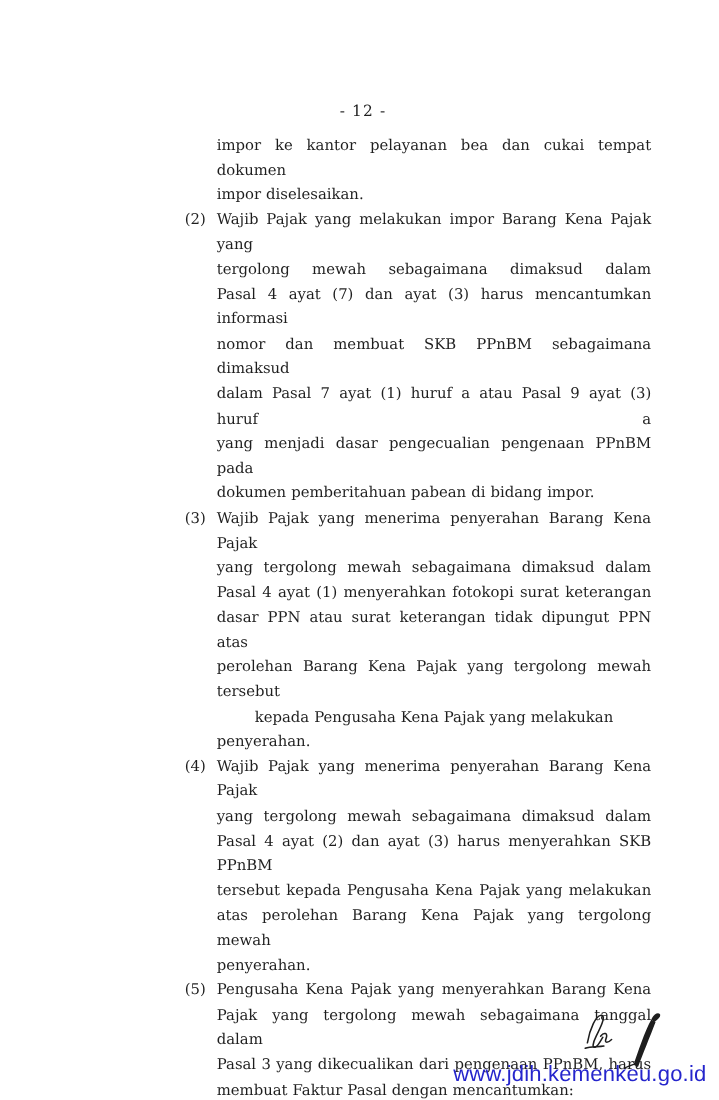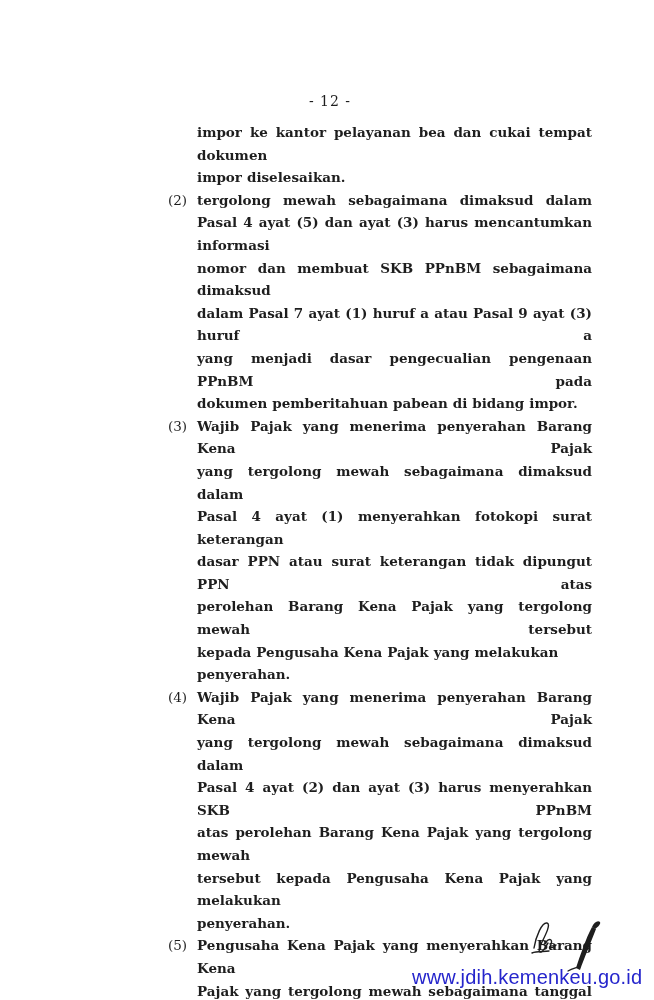--- a/index.html
+++ b/index.html
@@ -55,24 +55,23 @@
     position: absolute;
     left: 0;
     top: 0;
     line-height: 22.6px;
   }
   .line {
     text-align: justify;
     text-align-last: justify;
     white-space: normal;
     word-spacing: 0.02em;
-    font-weight: bold;
   }
   .line.last {
-    text-align: left;
+    text-align: center;
     text-align-last: left;
   }
   .footer-url {
     position: absolute;
     left: 412px;
     top: 966px;
     font-family: "Liberation Sans", "DejaVu Sans", sans-serif;
     font-size: 20px;
     font-weight: 400;
     letter-spacing: 0.2px;
@@ -93,22 +92,23 @@
   <div class="content">
 
     <div class="para-block">
         <div class="line">impor ke kantor pelayanan bea dan cukai tempat dokumen</div>
         <div class="line last">impor diselesaikan.</div>
       </div>
 
     <div class="item">
       <span class="item-label">(2)</span>
       <div class="para">
+          <div class="line">Wajib Pajak yang melakukan impor Barang Kena Pajak yang</div>
           <div class="line">tergolong mewah sebagaimana dimaksud dalam</div>
-          <div class="line">Pasal 4 ayat (5) dan ayat (3) harus mencantumkan informasi</div>
+          <div class="line">Pasal 4 ayat (7) dan ayat (3) harus mencantumkan informasi</div>
           <div class="line">nomor dan membuat SKB PPnBM sebagaimana dimaksud</div>
           <div class="line">dalam Pasal 7 ayat (1) huruf a atau Pasal 9 ayat (3) huruf a</div>
           <div class="line">yang menjadi dasar pengecualian pengenaan PPnBM pada</div>
           <div class="line last">dokumen pemberitahuan pabean di bidang impor.</div>
         </div>
     </div>
 
     <div class="item">
       <span class="item-label">(3)</span>
       <div class="para">
@@ -120,22 +120,22 @@
           <div class="line last">kepada Pengusaha Kena Pajak yang melakukan penyerahan.</div>
         </div>
     </div>
 
     <div class="item">
       <span class="item-label">(4)</span>
       <div class="para">
           <div class="line">Wajib Pajak yang menerima penyerahan Barang Kena Pajak</div>
           <div class="line">yang tergolong mewah sebagaimana dimaksud dalam</div>
           <div class="line">Pasal 4 ayat (2) dan ayat (3) harus menyerahkan SKB PPnBM</div>
+          <div class="line">tersebut kepada Pengusaha Kena Pajak yang melakukan</div>
           <div class="line">atas perolehan Barang Kena Pajak yang tergolong mewah</div>
-          <div class="line">tersebut kepada Pengusaha Kena Pajak yang melakukan</div>
           <div class="line last">penyerahan.</div>
         </div>
     </div>
 
     <div class="item">
       <span class="item-label">(5)</span>
       <div class="para">
           <div class="line">Pengusaha Kena Pajak yang menyerahkan Barang Kena</div>
           <div class="line">Pajak yang tergolong mewah sebagaimana tanggal dalam</div>
           <div class="line">Pasal 3 yang dikecualikan dari pengenaan PPnBM, harus</div>

